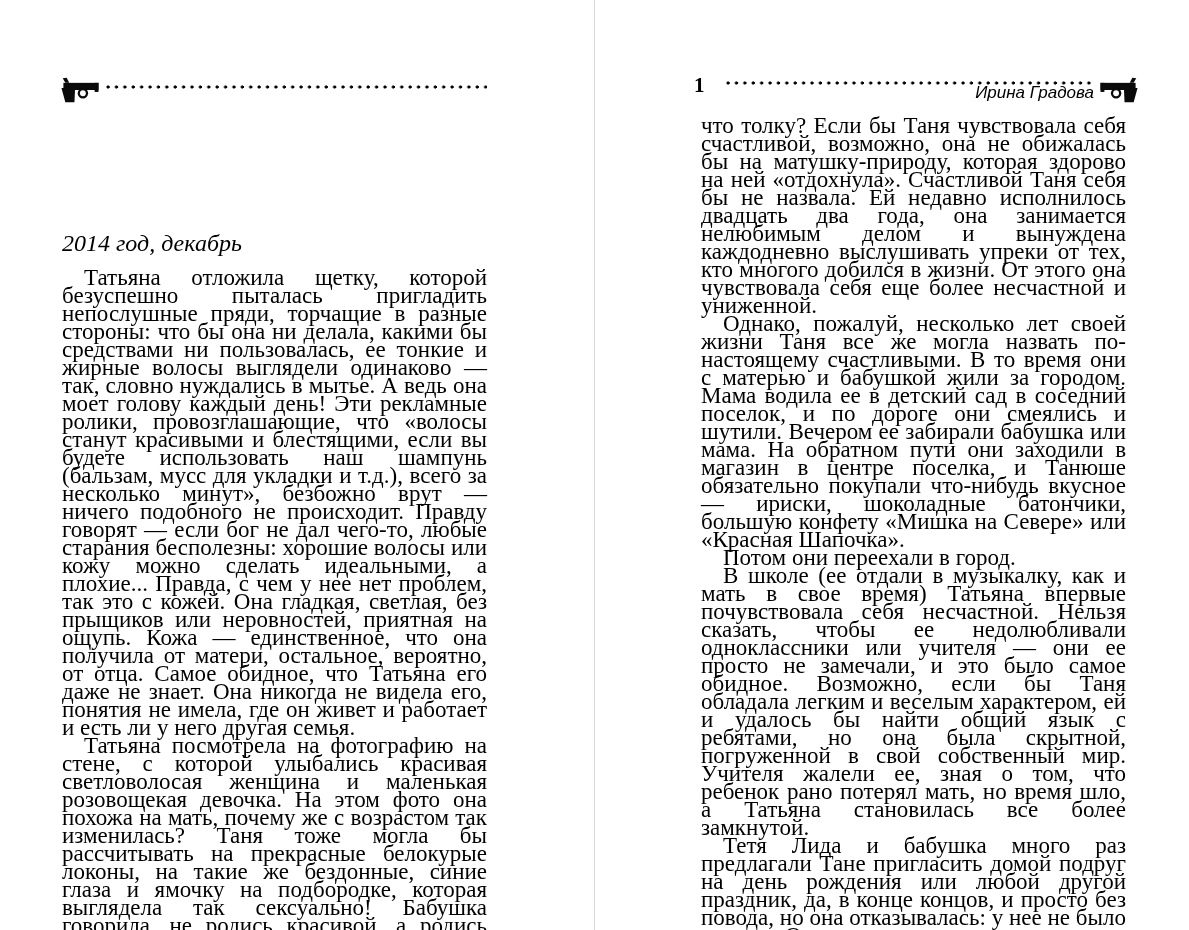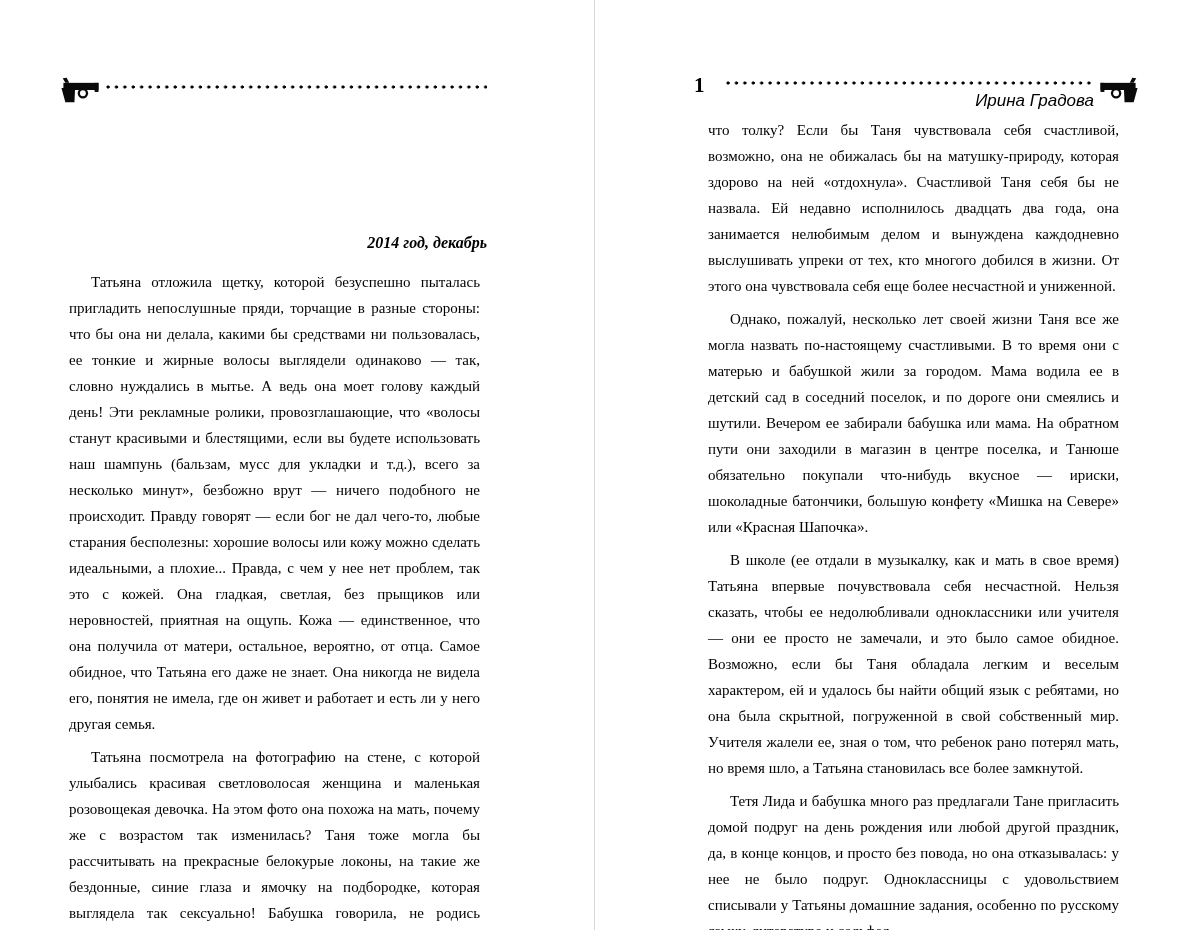--- a/index.html
+++ b/index.html
@@ -30,36 +30,36 @@
   .pistol { position: absolute; top: 1px; width: 40px; height: 26px; }
   .pistol-left  { left: -3px; transform: scaleX(-1); }
   .pistol-right { right: -14px; }
 
   .pagenum {
     position: absolute; left: -7px; top: -3px;
     font-weight: bold; font-size: 21px; line-height: 24px;
     font-family: "Liberation Serif", "DejaVu Serif", serif;
   }
   .author {
-    position: absolute; right: 32px; top: 16px;
+    position: absolute; right: 32px; top: 8px;
     font-family: "Liberation Sans", "DejaVu Sans", sans-serif;
     font-style: italic; font-size: 17px; line-height: 18px; white-space: nowrap;
   }
 
   .chapter-heading {
     margin: 127px 0 0 0; padding: 0;
-    font-style: italic; font-weight: bold;
-    font-size: 16px; line-height: 24px;
-    text-align: right;
+    font-style: italic; font-weight: normal;
+    font-size: 24px; line-height: 24px;
+    text-align: left;
   }
   .body-text { margin-top: 14px; }
   .page-right .body-text { margin-top: 13px; }
   .body-text p {
-    margin: 7px; padding: 0;
-    font-size: 15px; line-height: 26px;
+    margin: 0; padding: 0;
+    font-size: 23px; line-height: 18px;
     text-align: justify;
     hyphens: auto; -webkit-hyphens: auto;
   }
   .body-text p.indent { text-indent: 22px; }
   .body-text p.no-indent { text-indent: 0; }
 </style>
 </head>
 <body>
 
 <div class="spread">
@@ -104,18 +104,19 @@
           <circle cx="24" cy="25" r="8"></circle>
           <rect x="20" y="17" width="10" height="5"></rect>
         </g>
         <circle cx="24" cy="25" r="4.5" fill="#ffffff"></circle>
       </svg>
     </header>
 
     <div class="body-text">
       <p class="no-indent">что толку? Если бы Таня чувствовала себя счастливой, возможно, она не обижалась бы на матушку-природу, которая здорово на ней «отдохнула». Счастливой Таня себя бы не назвала. Ей недавно исполнилось двадцать два года, она занимается нелюбимым делом и вынуждена каждодневно выслушивать упреки от тех, кто многого добился в жизни. От этого она чувствовала себя еще более несчастной и униженной.</p>
       <p class="indent">Однако, пожалуй, несколько лет своей жизни Таня все же могла назвать по-настоящему счастливыми. В то время они с матерью и бабушкой жили за городом. Мама водила ее в детский сад в соседний поселок, и по дороге они смеялись и шутили. Вечером ее забирали бабушка или мама. На обратном пути они заходили в магазин в центре поселка, и Танюше обязательно покупали что-нибудь вкусное — ириски, шоколадные батончики, большую конфету «Мишка на Севере» или «Красная Шапочка».</p>
+      <p class="indent">Потом они переехали в город.</p>
       <p class="indent">В школе (ее отдали в музыкалку, как и мать в свое время) Татьяна впервые почувствовала себя несчастной. Нельзя сказать, чтобы ее недолюбливали одноклассники или учителя — они ее просто не замечали, и это было самое обидное. Возможно, если бы Таня обладала легким и веселым характером, ей и удалось бы найти общий язык с ребятами, но она была скрытной, погруженной в свой собственный мир. Учителя жалели ее, зная о том, что ребенок рано потерял мать, но время шло, а Татьяна становилась все более замкнутой.</p>
       <p class="indent">Тетя Лида и бабушка много раз предлагали Тане пригласить домой подруг на день рождения или любой другой праздник, да, в конце концов, и просто без повода, но она отказывалась: у нее не было подруг. Одноклассницы с удовольствием списывали у Татьяны домашние задания, особенно по русскому языку, литературе и сольфед-</p>
     </div>
   </div>
 
 </div>
 
 </body></html>

